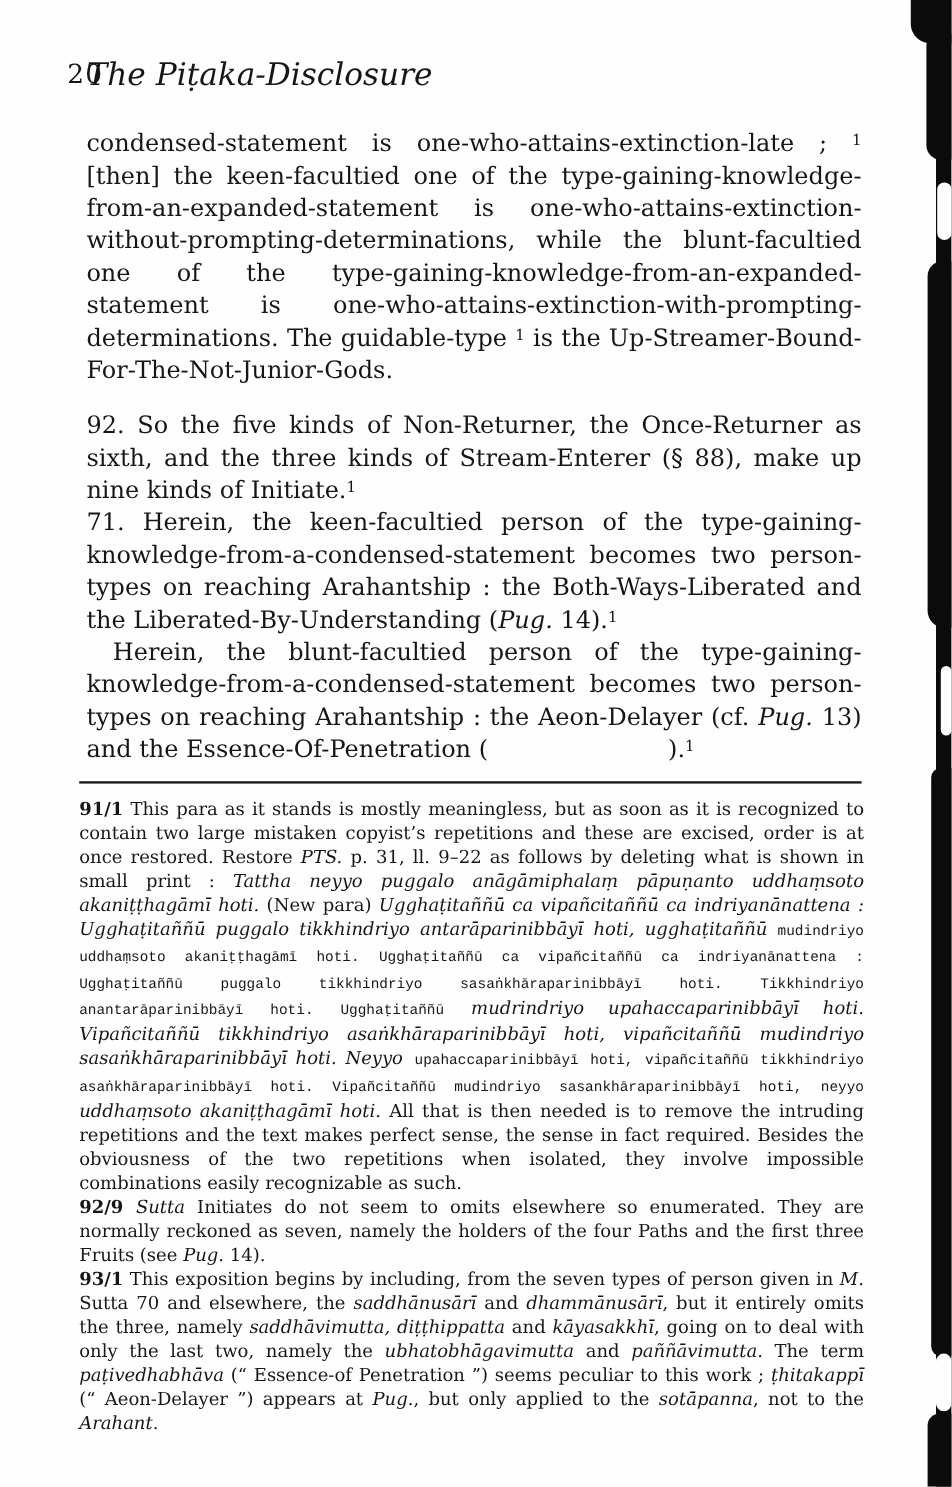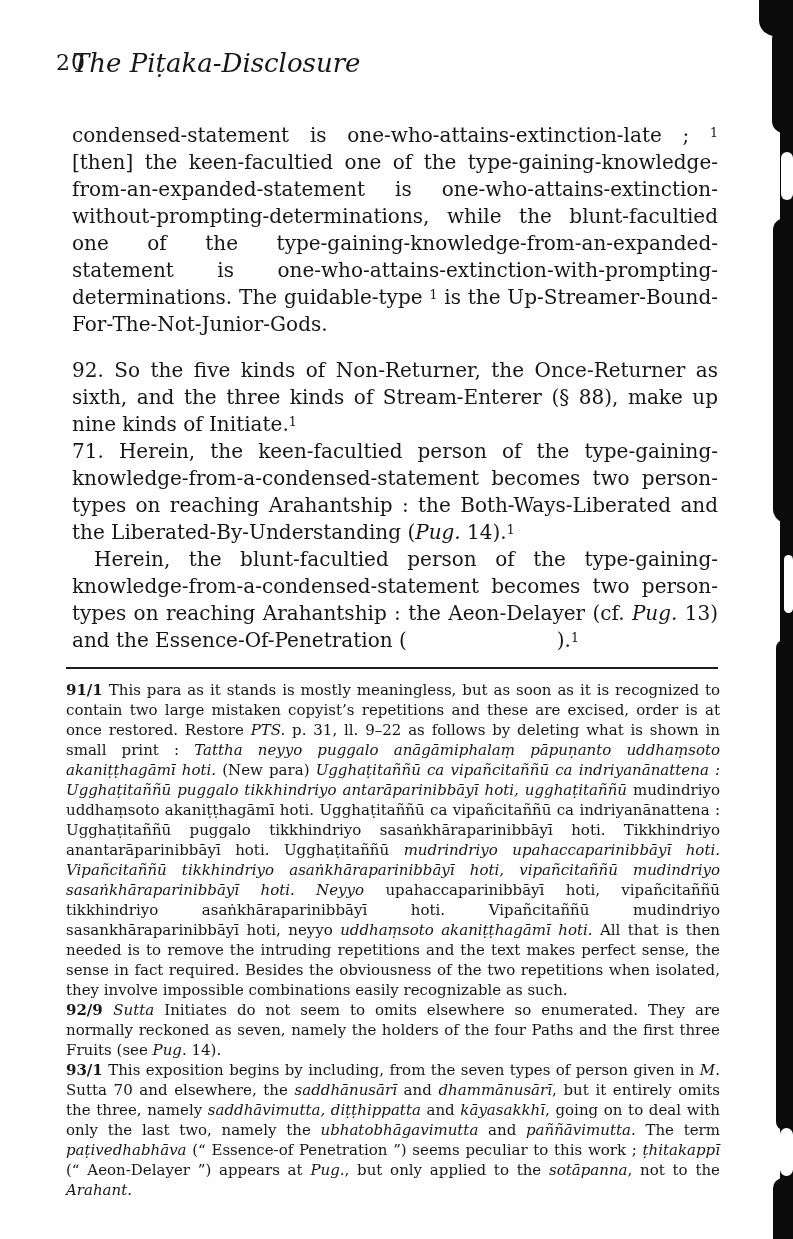--- a/index.html
+++ b/index.html
@@ -40,21 +40,21 @@
     top: 2px;
     font-size: 22px;
     letter-spacing: 1px;
   }
   .running-title {
     display: block;
     text-align: left;
     font-style: italic;
     font-size: 26px;
   }
-  .body-text { margin-top: 46px; }
+  .body-text { margin-top: 30px; }
   .body-text p {
     margin: 0;
     font-size: 20px;
     line-height: 27px;
     text-align: justify;
   }
   p.para-gap { margin-top: 19px; }
   p.indent { text-indent: 22px; }
 
   .fn-rule {
@@ -70,21 +70,21 @@
   .footnotes p {
     margin: 0;
     font-size: 15px;
     line-height: 20px;
     text-align: justify;
   }
 
   .run-r { }
   .run-i { font-style: italic; }
   .run-b { font-weight: bold; }
-  .run-sp { font-size: 15px; }
+  .run-sp { font-size: 12px; font-family: Liberation Mono, monospace; }
   sup.run-sup {
     font-size: 12.5px;
     line-height: 0;
     vertical-align: 5px;
     font-style: normal;
   }
   .run-gap { display: inline-block; width: 150px; }
 </style>
 </head>
 <body>

